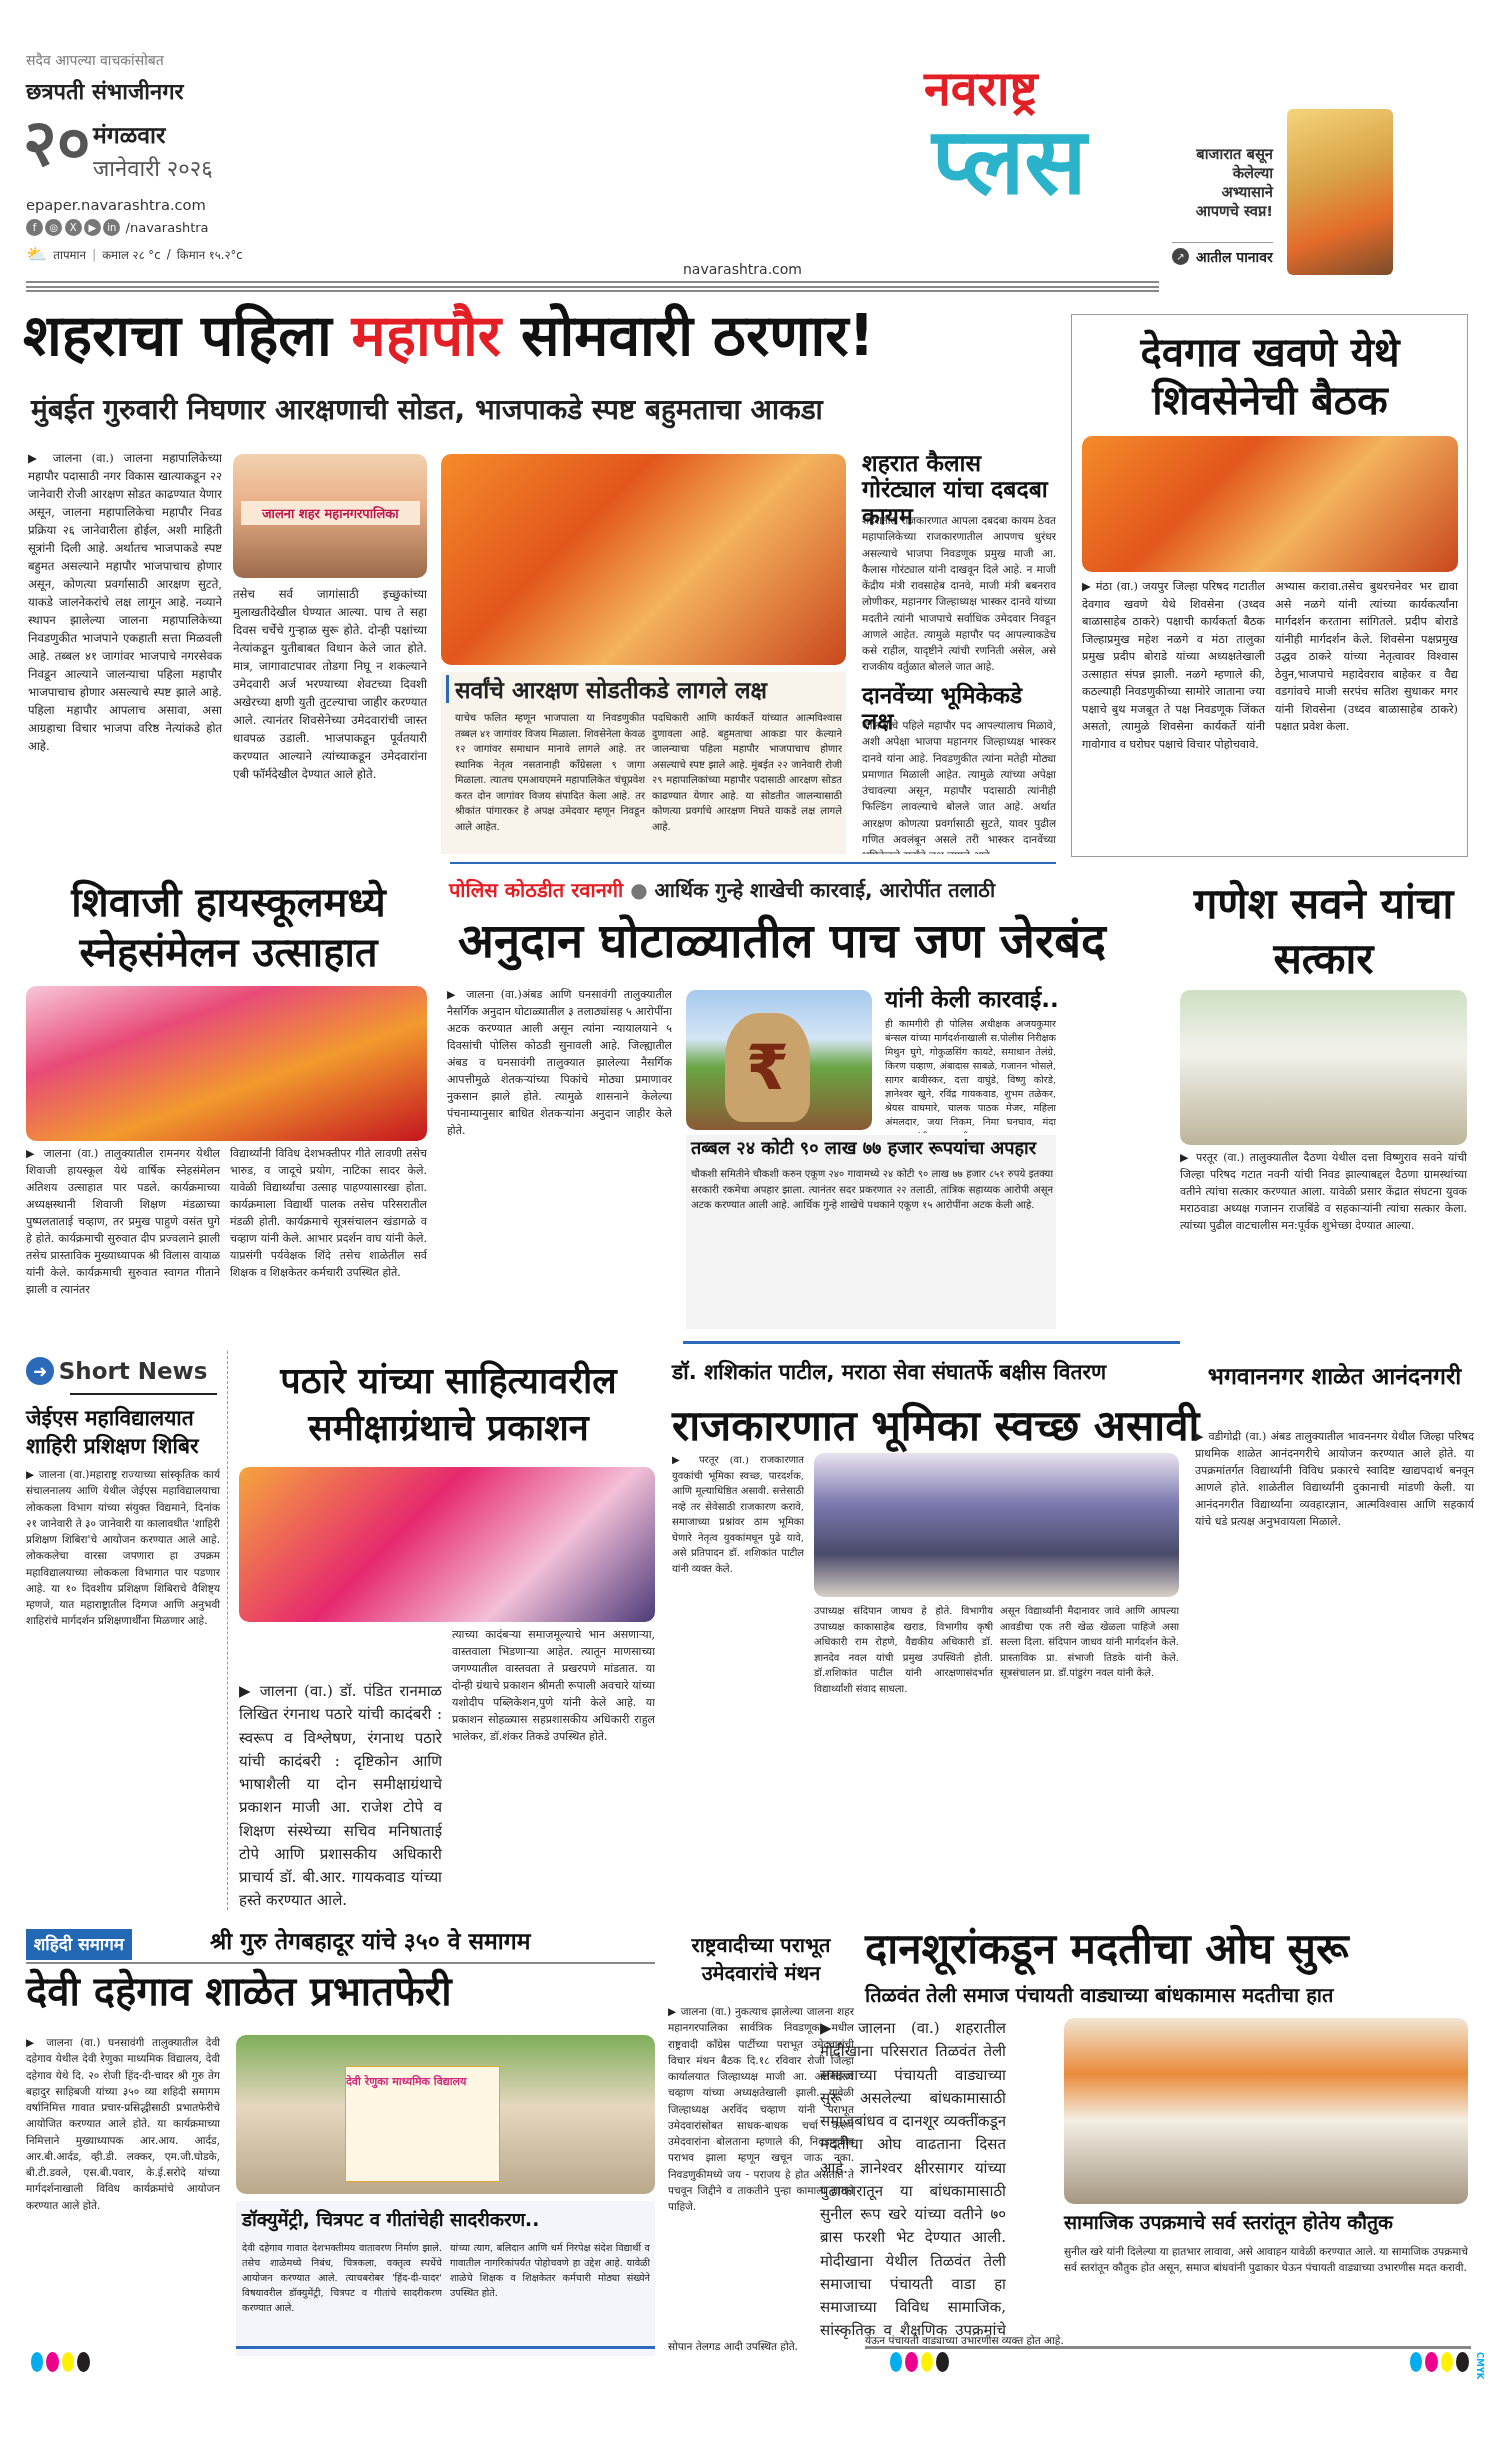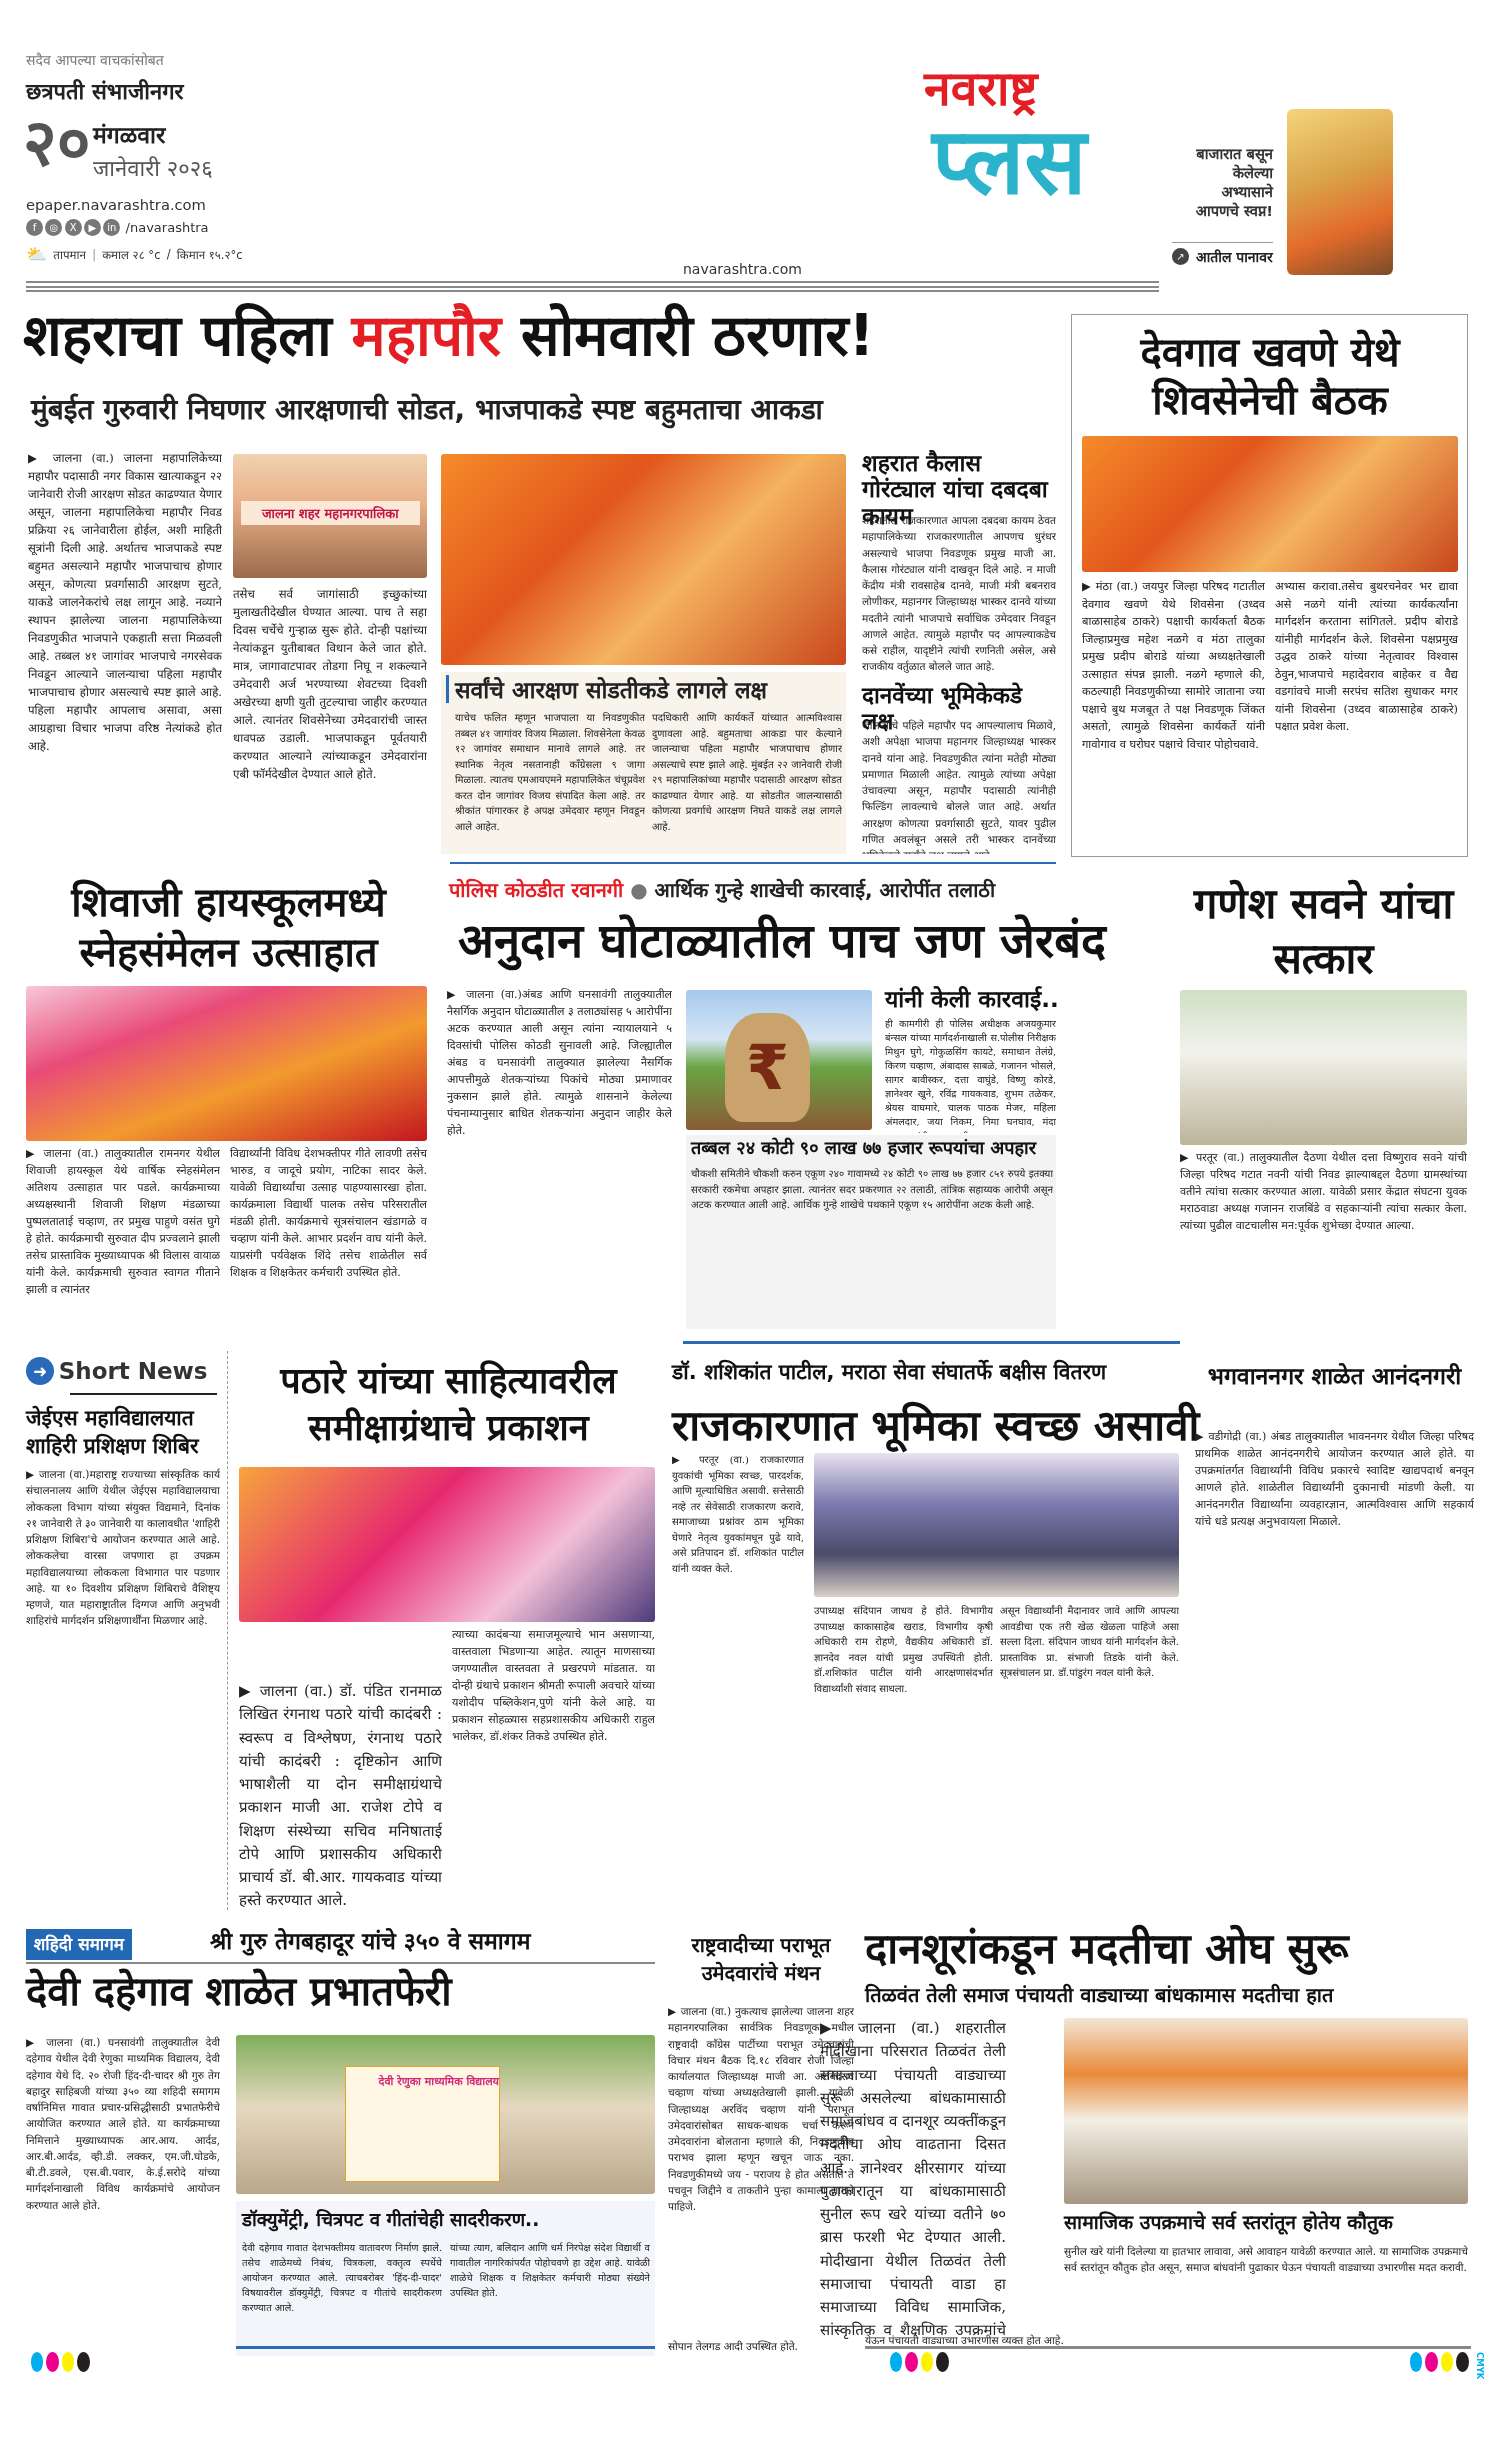--- a/index.html
+++ b/index.html
@@ -1,21 +1,21 @@
 <!DOCTYPE html>
 <html style="font-size:12.4px"><head>
 <meta charset="utf-8">
 <style>
 *{box-sizing:border-box;margin:0;padding:0}
 body{width:1500px;height:2462px;background:#fff;font-family:"DejaVu Sans",sans-serif;color:#111;position:relative;overflow:hidden}
 .abs{position:absolute}
 .rule{position:absolute;height:2.3px;background:#888}
 .hl{font-family:"DejaVu Sans",sans-serif;font-weight:bold;color:#111;line-height:1.15}
 .body-text{font-family:"DejaVu Serif",serif;font-size:11.6px;line-height:1.55;color:#222;text-align:justify}
-.photo{position:absolute;overflow:hidden;border-radius:3px}
+.photo{position:absolute;overflow:hidden;border-radius:10px}
 .ph-orange{background:linear-gradient(135deg,#f58b2a 0%,#e2561c 35%,#f4b35e 60%,#c9471c 100%)}
 .ph-dance{background:linear-gradient(160deg,#f7c7d9 0%,#e84b78 30%,#f29a2e 60%,#c4151f 100%)}
 .ph-field{background:linear-gradient(180deg,#a6c9ee 0%,#d5e6f5 35%,#6aa544 55%,#8a5a35 100%)}
 .ph-men{background:linear-gradient(180deg,#cfe0c4 0%,#f2f2ec 40%,#bdb59a 100%)}
 .ph-hall{background:linear-gradient(180deg,#e9e3ef 0%,#7c7ab0 35%,#4a4a6a 70%,#d8d0c8 100%)}
 .ph-stage{background:linear-gradient(135deg,#f5a53d 0%,#e6296f 40%,#f4c0d8 70%,#4d3b7a 100%)}
 .ph-rally{background:linear-gradient(180deg,#7fae5a 0%,#e6d8c0 45%,#b9a88a 100%)}
 .ph-meet{background:linear-gradient(180deg,#f2e6d4 0%,#e98a3a 30%,#f4efe4 55%,#a59782 100%)}
 .ph-building{background:linear-gradient(180deg,#f1d1b0 0%,#e9b087 40%,#9b6b4c 100%)}
 .ph-food{background:linear-gradient(160deg,#f5d47a 0%,#d9a44a 40%,#e36b2a 70%,#7a4c2a 100%)}
@@ -171,21 +171,21 @@
 
 <div class="section-tag" style="left:26px;top:1929px;height:31px;line-height:25px">शहिदी समागम</div>
 <div class="abs hl" style="left:210px;top:1928px;width:435px;font-size:23px;white-space:nowrap">श्री गुरु तेगबहादूर यांचे ३५० वे समागम</div>
 <div class="abs" style="left:26px;top:1962px;width:629px;height:2.3px;background:#888"></div>
 <div class="abs hl" style="left:26px;top:1968px;width:629px;font-size:40px;white-space:nowrap">देवी दहेगाव शाळेत प्रभातफेरी</div>
 <div class="abs body-text" style="left:26px;top:2034px;width:194px;height:326px;overflow:hidden;font-size:10.5px">
   <span>▶ </span><span>जालना (वा.) घनसावंगी तालुक्यातील देवी दहेगाव येथील देवी रेणुका माध्यमिक विद्यालय, देवी दहेगाव येथे दि. २० रोजी हिंद-दी-चादर श्री गुरु तेग बहादुर साहिबजी यांच्या ३५० व्या शहिदी समागम वर्षानिमित्त गावात प्रचार-प्रसिद्धीसाठी प्रभातफेरीचे आयोजित करण्यात आले होते. या कार्यक्रमाच्या निमित्ताने मुख्याध्यापक आर.आय. आर्दड, आर.बी.आर्दड, व्ही.डी. लक्कर, एम.जी.घोडके, बी.टी.डवले, एस.बी.पवार, के.ई.सरोदे यांच्या मार्गदर्शनाखाली विविध कार्यक्रमांचे आयोजन करण्यात आले होते.</span>
 </div>
 <div class="photo ph-rally" style="left:236px;top:2035px;width:419px;height:159px">
   <div class="abs" style="left:109px;top:31px;width:155px;height:116px;background:#fff7e4;border:1.6px solid #e6a327">
-    <div style="font-size:11px;font-weight:bold;color:#d02b7a;text-align:right;padding-top:6.2px">देवी रेणुका माध्यमिक विद्यालय</div>
+    <div style="font-size:11px;font-weight:bold;color:#d02b7a;text-align:left;padding-top:6.2px">देवी रेणुका माध्यमिक विद्यालय</div>
   </div>
 </div>
 <div class="caption-bar" style="left:236px;top:2201px;width:419px;height:155px;background:#f3f5fa"></div>
 <div class="abs hl" style="left:242px;top:2209px;width:411px;font-size:18.6px;white-space:nowrap">डॉक्युमेंट्री, चित्रपट व गीतांचेही सादरीकरण..</div>
 <div class="abs body-text" style="left:242px;top:2240px;width:200px;height:109px;overflow:hidden;font-size:9.7px">देवी दहेगाव गावात देशभक्तीमय वातावरण निर्माण झाले. तसेच शाळेमध्ये निबंध, चित्रकला, वक्तृत्व स्पर्धेचे आयोजन करण्यात आले. त्याचबरोबर 'हिंद-दी-चादर' विषयावरील डॉक्युमेंट्री, चित्रपट व गीतांचे सादरीकरण करण्यात आले.</div>
 <div class="abs body-text" style="left:450px;top:2240px;width:200px;height:109px;overflow:hidden;font-size:9.7px">यांच्या त्याग, बलिदान आणि धर्म निरपेक्ष संदेश विद्यार्थी व गावातील नागरिकांपर्यंत पोहोचवणे हा उद्देश आहे. यावेळी शाळेचे शिक्षक व शिक्षकेतर कर्मचारी मोठ्या संख्येने उपस्थित होते.</div>
 <div class="blue-bar" style="left:236px;top:2346px;width:419px;height:3.1px"></div>
 
 <div class="abs hl" style="left:668px;top:1931px;width:186px;font-size:20px;text-align:center;line-height:1.4">राष्ट्रवादीच्या पराभूत उमेदवारांचे मंथन</div>
 <div class="abs body-text" style="left:668px;top:2003px;width:186px;height:342px;overflow:hidden;font-size:10.5px">

